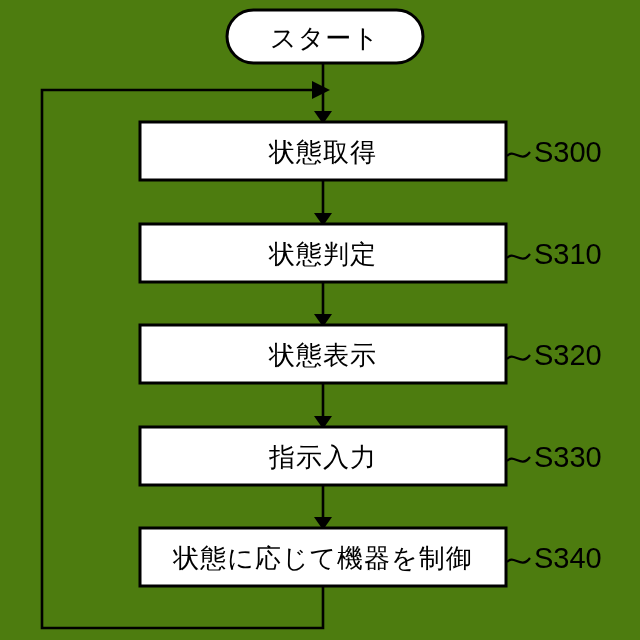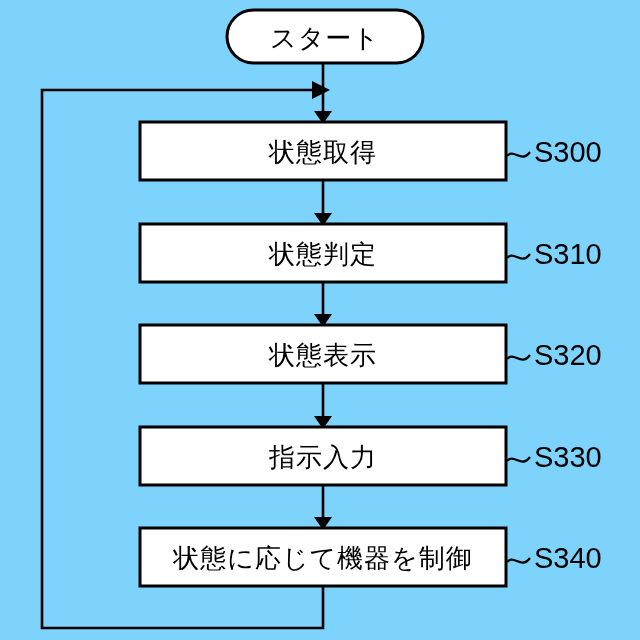--- a/index.html
+++ b/index.html
@@ -7,21 +7,21 @@
     padding: 0;
     background: #ffffff;
   }
   body {
     font-family: "Liberation Sans", "DejaVu Sans", sans-serif;
   }
   #canvas {
     position: relative;
     width: 640px;
     height: 640px;
-    background: #7dd3fc;
+    background: #4d7c0f;
     overflow: hidden;
   }
   #flow-svg {
     position: absolute;
     left: 0;
     top: 0;
   }
   .node-text {
     font-family: "DejaVu Sans", "Liberation Sans", sans-serif;
     font-size: 26px;

